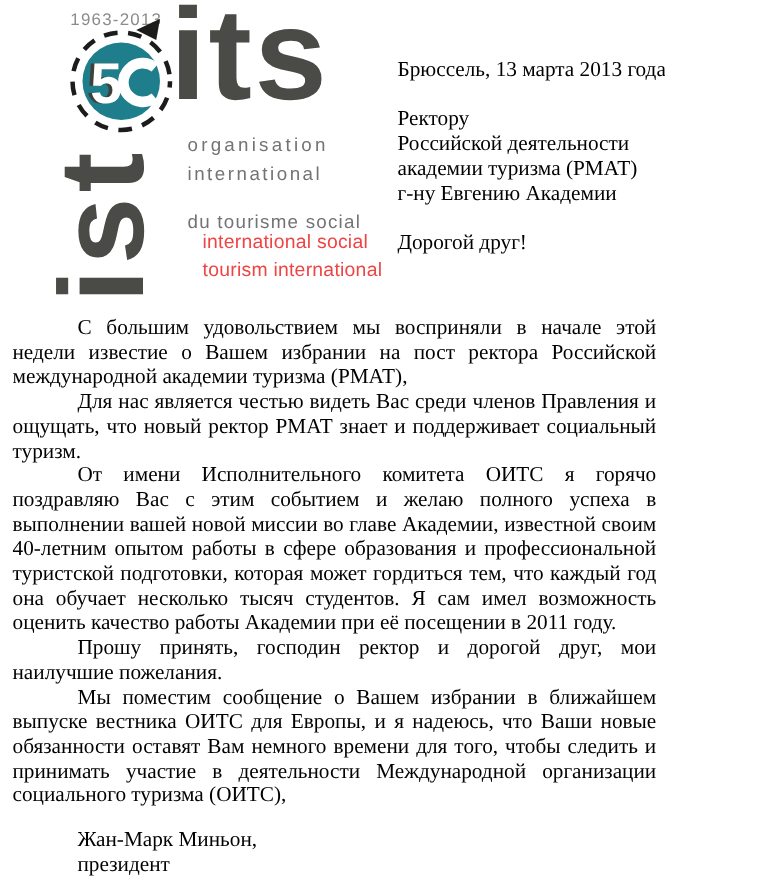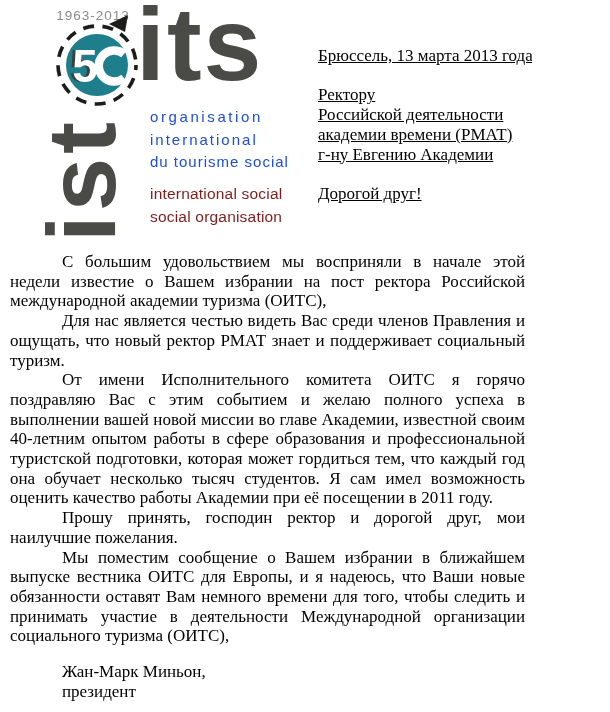--- a/index.html
+++ b/index.html
@@ -59,45 +59,44 @@
     white-space: nowrap;
   }
 
   .tagline-fr {
     position: absolute;
     left: 150px;
     top: 106px;
     font-family: "Liberation Sans", sans-serif;
     font-size: 15px;
     line-height: 22.5px;
-    color: #1d4ed8;
+    color: #737373;
   }
   .tagline-fr .tl-0 { letter-spacing: 2.6px; }
   .tagline-fr .tl-1 { letter-spacing: 2.0px; }
-  .tagline-fr .tl-2 { letter-spacing: 1.0px; }
+  .tagline-fr .tl-2 { letter-spacing: 1.0px; margin-top: 16px; }
 
   .tagline-en {
     position: absolute;
-    left: 150px;
+    left: 162px;
     top: 183px;
     font-family: "Liberation Sans", sans-serif;
     font-size: 15.5px;
     line-height: 22.5px;
     letter-spacing: 0.2px;
-    color: #7f1d1d;
+    color: #ef4444;
   }
 
   .recipient-block {
     position: absolute;
     left: 318px;
     top: 46px;
     font-size: 17px;
     line-height: 19.7px;
     white-space: nowrap;
-    text-decoration: underline;
   }
   .blank-line { height: 19.7px; }
 
   
   .letter-body {
     padding: 0 7px 0 10px;
     font-size: 17px;
     line-height: 19.7px;
     text-align: justify;
   }
@@ -134,37 +133,37 @@
     <div class="wordmark-ist">ist</div>
 
     <div class="tagline-fr">
       <div class="tl-0">organisation</div>
       <div class="tl-1">international</div>
       <div class="tl-2">du tourisme social</div>
     </div>
 
     <div class="tagline-en">
       <div>international social</div>
-      <div>social organisation</div>
+      <div>tourism international</div>
     </div>
 
     <div class="recipient-block">
       <div>Брюссель, 13 марта 2013 года</div>
       <div class="blank-line"></div>
       <div>Ректору</div>
       <div>Российской деятельности</div>
-      <div>академии времени (РМАТ)</div>
+      <div>академии туризма (РМАТ)</div>
       <div>г-ну Евгению Академии</div>
       <div class="blank-line"></div>
       <div>Дорогой друг!</div>
     </div>
   </div>
 
   <div class="letter-body">
-    <p>С большим удовольствием мы восприняли в начале этой недели известие о Вашем избрании на пост ректора Российской международной академии туризма (ОИТС),</p>
+    <p>С большим удовольствием мы восприняли в начале этой недели известие о Вашем избрании на пост ректора Российской международной академии туризма (РМАТ),</p>
     <p>Для нас  является честью видеть Вас среди членов Правления и ощущать, что новый ректор РМАТ знает и поддерживает социальный туризм.</p>
     <p>От имени Исполнительного комитета ОИТС я горячо поздравляю Вас с этим событием и желаю полного успеха в выполнении вашей новой миссии во главе Академии, известной своим 40-летним опытом работы в сфере образования и профессиональной туристской подготовки, которая может гордиться тем, что каждый год она обучает несколько тысяч студентов.  Я сам имел возможность оценить качество работы Академии при её посещении в 2011 году.</p>
     <p>Прошу принять, господин ректор и дорогой друг, мои наилучшие пожелания.</p>
     <p>Мы поместим сообщение о Вашем избрании в ближайшем выпуске вестника ОИТС для Европы, и я надеюсь, что Ваши новые обязанности оставят Вам немного времени для того, чтобы следить и принимать участие в деятельности Международной организации социального туризма (ОИТС),</p>
 
     <div class="signature-block">
       <div>Жан-Марк Миньон,</div>
       <div>президент</div>
     </div>
   </div>

